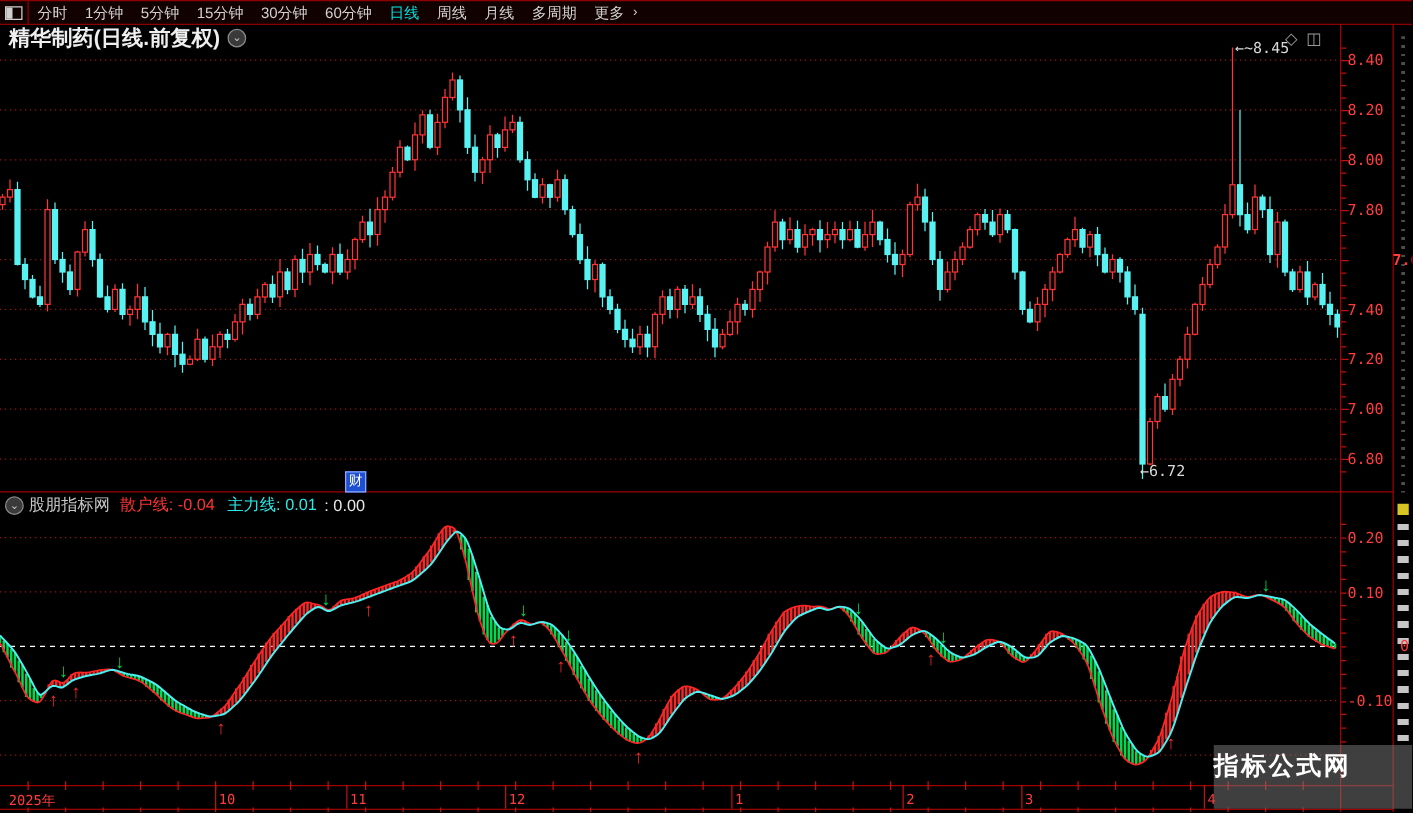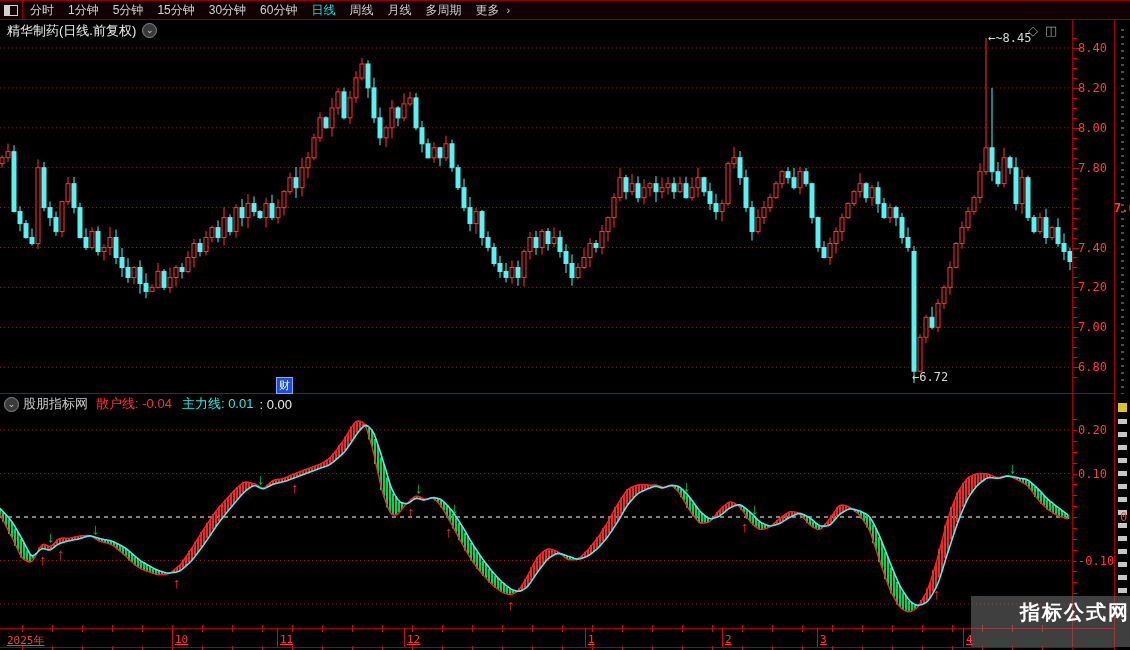--- a/index.html
+++ b/index.html
@@ -14,28 +14,28 @@
   .mb-icon::after{content:"";position:absolute;left:0;top:0;width:5px;height:9px;background:#cfcfcf;}
   .mb-item{font-size:12px;color:#d2d2d2;padding:0 7px;cursor:default;white-space:nowrap;}
   .mb-item.active{color:#00e0e0;}
   .mb-more-arrow{color:#d2d2d2;font-size:11px;padding-right:4px;}
   .mb-spacer{flex:1;}
   .mb-right{display:flex;height:18px;margin-right:2px;}
   .mb-rbtn{font-size:12px;color:#d6d6d6;border:1px solid #b83030;margin-left:-1px;
            padding:0 8px;line-height:16px;background:#0a0000;white-space:nowrap;}
   
   .titlebar{position:absolute;left:0;top:22px;height:17px;display:flex;align-items:center;z-index:5;}
-  .title-text{color:#efefef;font-size:13px;padding-left:7px;}
+  .title-text{color:#efefef;font-size:17px;padding-left:7px;font-weight:bold;}
   .chev-circle{width:13px;height:13px;border-radius:50%;background:#3a3a3a;border:1px solid #8a8a8a;
                color:#cfcfcf;font-size:9px;line-height:12px;text-align:center;margin-left:6px;}
   .corner-icons{position:absolute;left:1028px;top:23px;color:#9a9a9a;font-size:13px;letter-spacing:7px;z-index:5;}
   
   .vline,.hline{position:absolute;background:#a00000;}
   .axis-lab{position:absolute;color:#ff3b3b;font:12px "DejaVu Sans Mono",monospace;z-index:3;}
-  .xlab{position:absolute;color:#ff3b3b;font:11px "DejaVu Sans Mono",monospace;z-index:3;text-decoration:underline;}
+  .xlab{position:absolute;color:#ff3b3b;font:11px "DejaVu Sans Mono",monospace;z-index:3;}
   .tick{position:absolute;background:#c01010;z-index:2;}
   svg{position:absolute;z-index:1;}
   
   .annot{position:absolute;color:#d8d8d8;font:12px "DejaVu Sans Mono",monospace;z-index:4;white-space:nowrap;}
   .fin-marker{position:absolute;left:276px;top:377px;width:15px;height:15px;background:#1d4fd0;
               border:1px solid #86aaff;color:#fff;font-size:11px;line-height:14px;text-align:center;z-index:4;}
   
   .ind-header{position:absolute;left:4px;top:395px;display:flex;align-items:center;z-index:5;font-size:13px;}
   .ind-src{color:#c8c8c8;margin:0 8px 0 4px;}
   .ind-red{color:#ff3232;margin-right:10px;}
@@ -43,21 +43,21 @@
   .ind-white{color:#e8e8e8;}
   
   .rstrip{position:absolute;left:1116px;top:21px;width:14px;height:629px;background:#000;z-index:2;}
   .rstrip .dashes{position:absolute;left:5px;top:8px;width:3px;height:365px;
       background:repeating-linear-gradient(180deg,#5a5a5a 0 2px,transparent 2px 7px);opacity:.85;}
   .rstrip .ymark{position:absolute;left:2px;top:382px;width:9px;height:9px;background:#d8c422;}
   .rstrip .wdash{position:absolute;left:2px;top:398px;width:9px;height:180px;
       background:repeating-linear-gradient(180deg,#dcdcdc 0 5px,transparent 5px 13px);opacity:.9;}
   
   .watermark{position:absolute;left:971px;top:596px;width:159px;height:51px;background:rgba(125,125,125,.5);
-             z-index:10;text-align:right;color:#fff;}
+             z-index:10;text-align:left;color:#fff;}
   .wm1{font-size:20px;font-weight:bold;letter-spacing:2px;margin-top:3px;}
   .wm2{font-size:16px;color:#efefef;margin-top:1px;font-family:"DejaVu Sans",sans-serif;}
 </style>
 </head>
 <body>
 
 <div class="screen">
 
   <div class="menubar">
     <div class="mb-iconbox">

